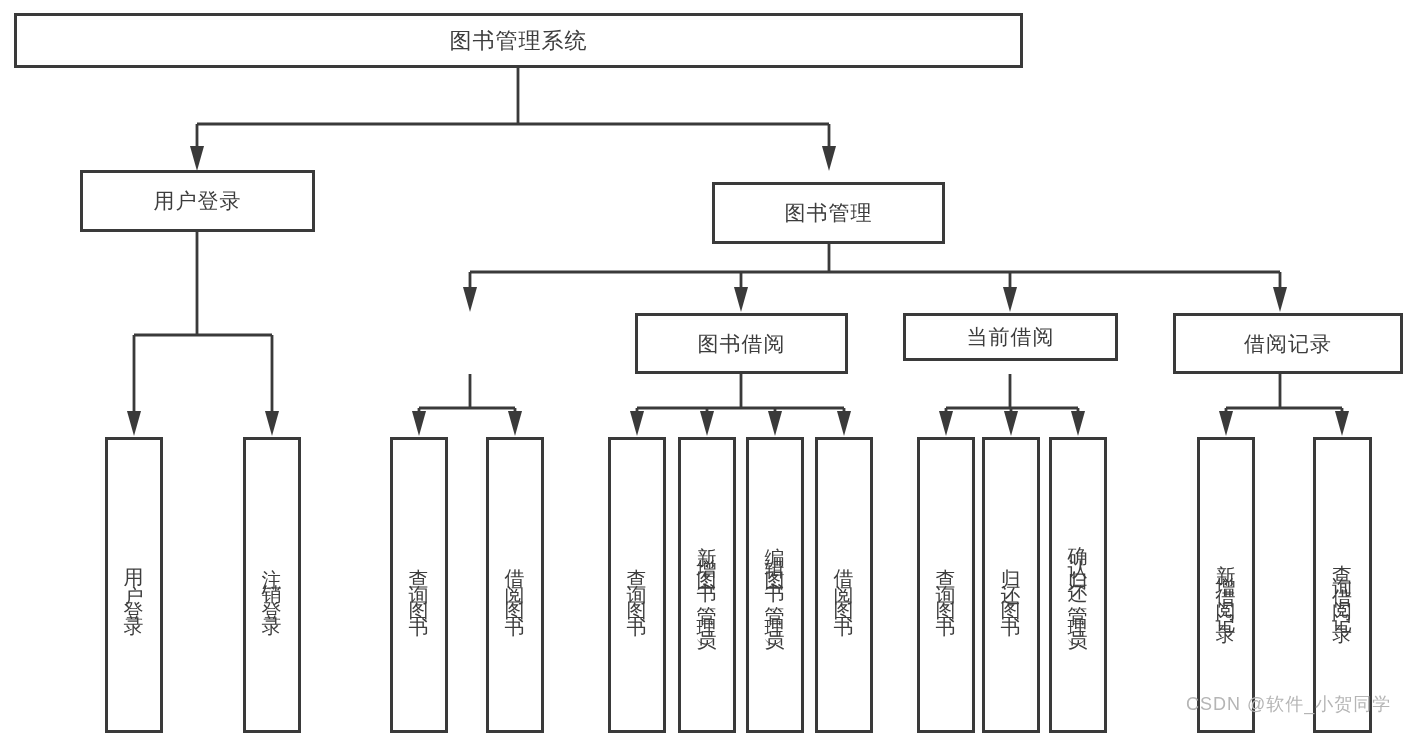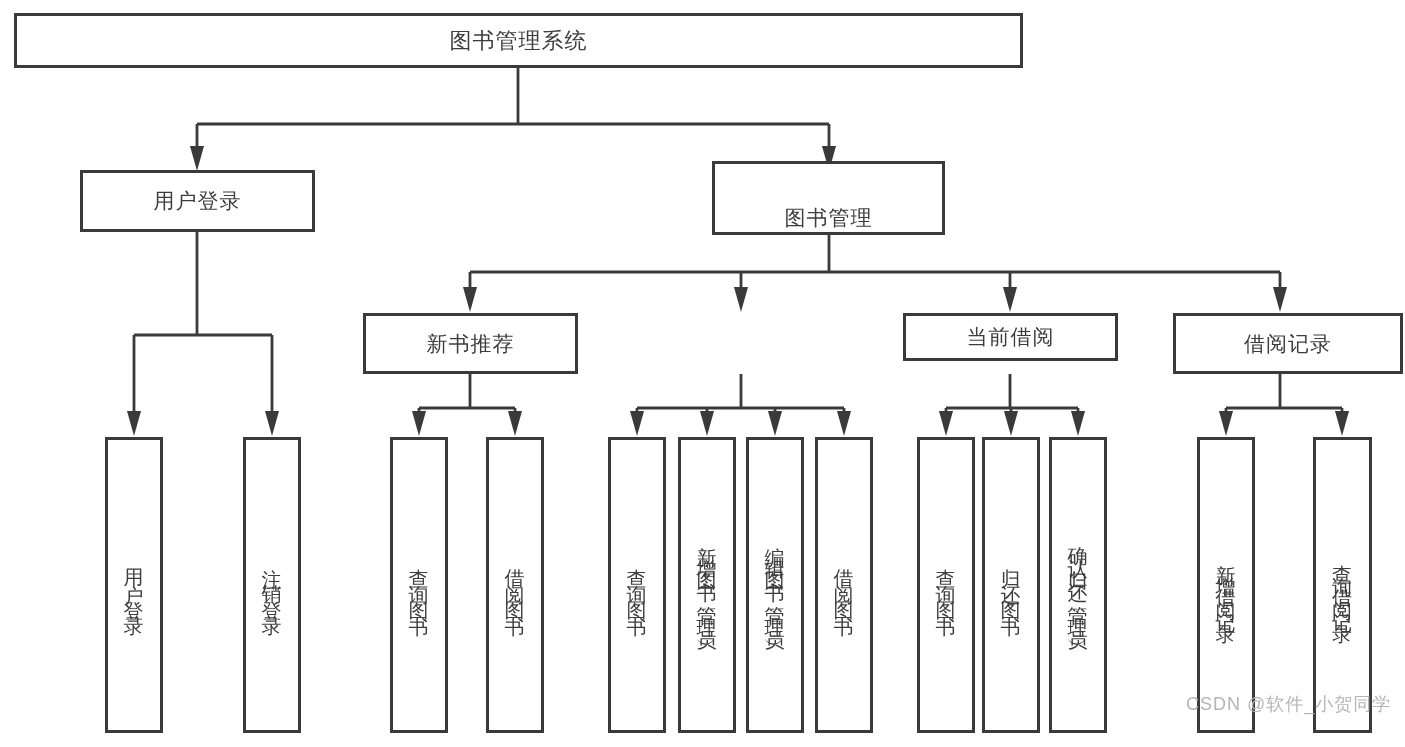--- a/index.html
+++ b/index.html
@@ -42,21 +42,21 @@
     text-orientation: mixed;
     line-height: 1;
   }
   .leaf-short .vtext { letter-spacing: 16px; }
   .leaf-mid   .vtext { letter-spacing: 12px; }
   .leaf-long  .vtext { letter-spacing: 12px; }
 
   
   #n-root       { left: 14px;   top: 13px;  width: 1009px; height: 55px; }
   #n-user-login { left: 80px;   top: 170px; width: 235px;  height: 62px; }
-  #n-book-mgmt  { left: 712px;  top: 161px; width: 233px;  height: 74px; align-items: flex-end; }
+  #n-book-mgmt  { left: 712px;  top: 182px; width: 233px;  height: 62px; }
   #n-new-books  { left: 363px;  top: 313px; width: 215px;  height: 61px; }
   #n-borrow     { left: 635px;  top: 313px; width: 213px;  height: 61px; }
   #n-current    { left: 903px;  top: 313px; width: 215px;  height: 48px; }
   #n-records    { left: 1173px; top: 313px; width: 230px;  height: 61px; }
 
   .leaf { top: 437px; width: 58px; height: 296px; }
   #n-ul1 { left: 105px; }
   #n-ul2 { left: 243px; }
   #n-nb1 { left: 390px; }
   #n-nb2 { left: 486px; }
@@ -130,22 +130,22 @@
     <span>图书管理系统</span>
   </div>
 
   <div class="node" id="n-user-login">
     <span>用户登录</span>
   </div>
   <div class="node" id="n-book-mgmt">
     <span>图书管理</span>
   </div>
 
-  <div class="node" id="n-new-books">
-    <span>新书推荐</span>
+  <div class="node" id="n-borrow">
+    <span>图书借阅</span>
   </div>
   <div class="node" id="n-current">
     <span>当前借阅</span>
   </div>
   <div class="node" id="n-records">
     <span>借阅记录</span>
   </div>
 
   <div class="node leaf leaf-short" id="n-ul1">
     <span class="vtext">用户登录</span>

